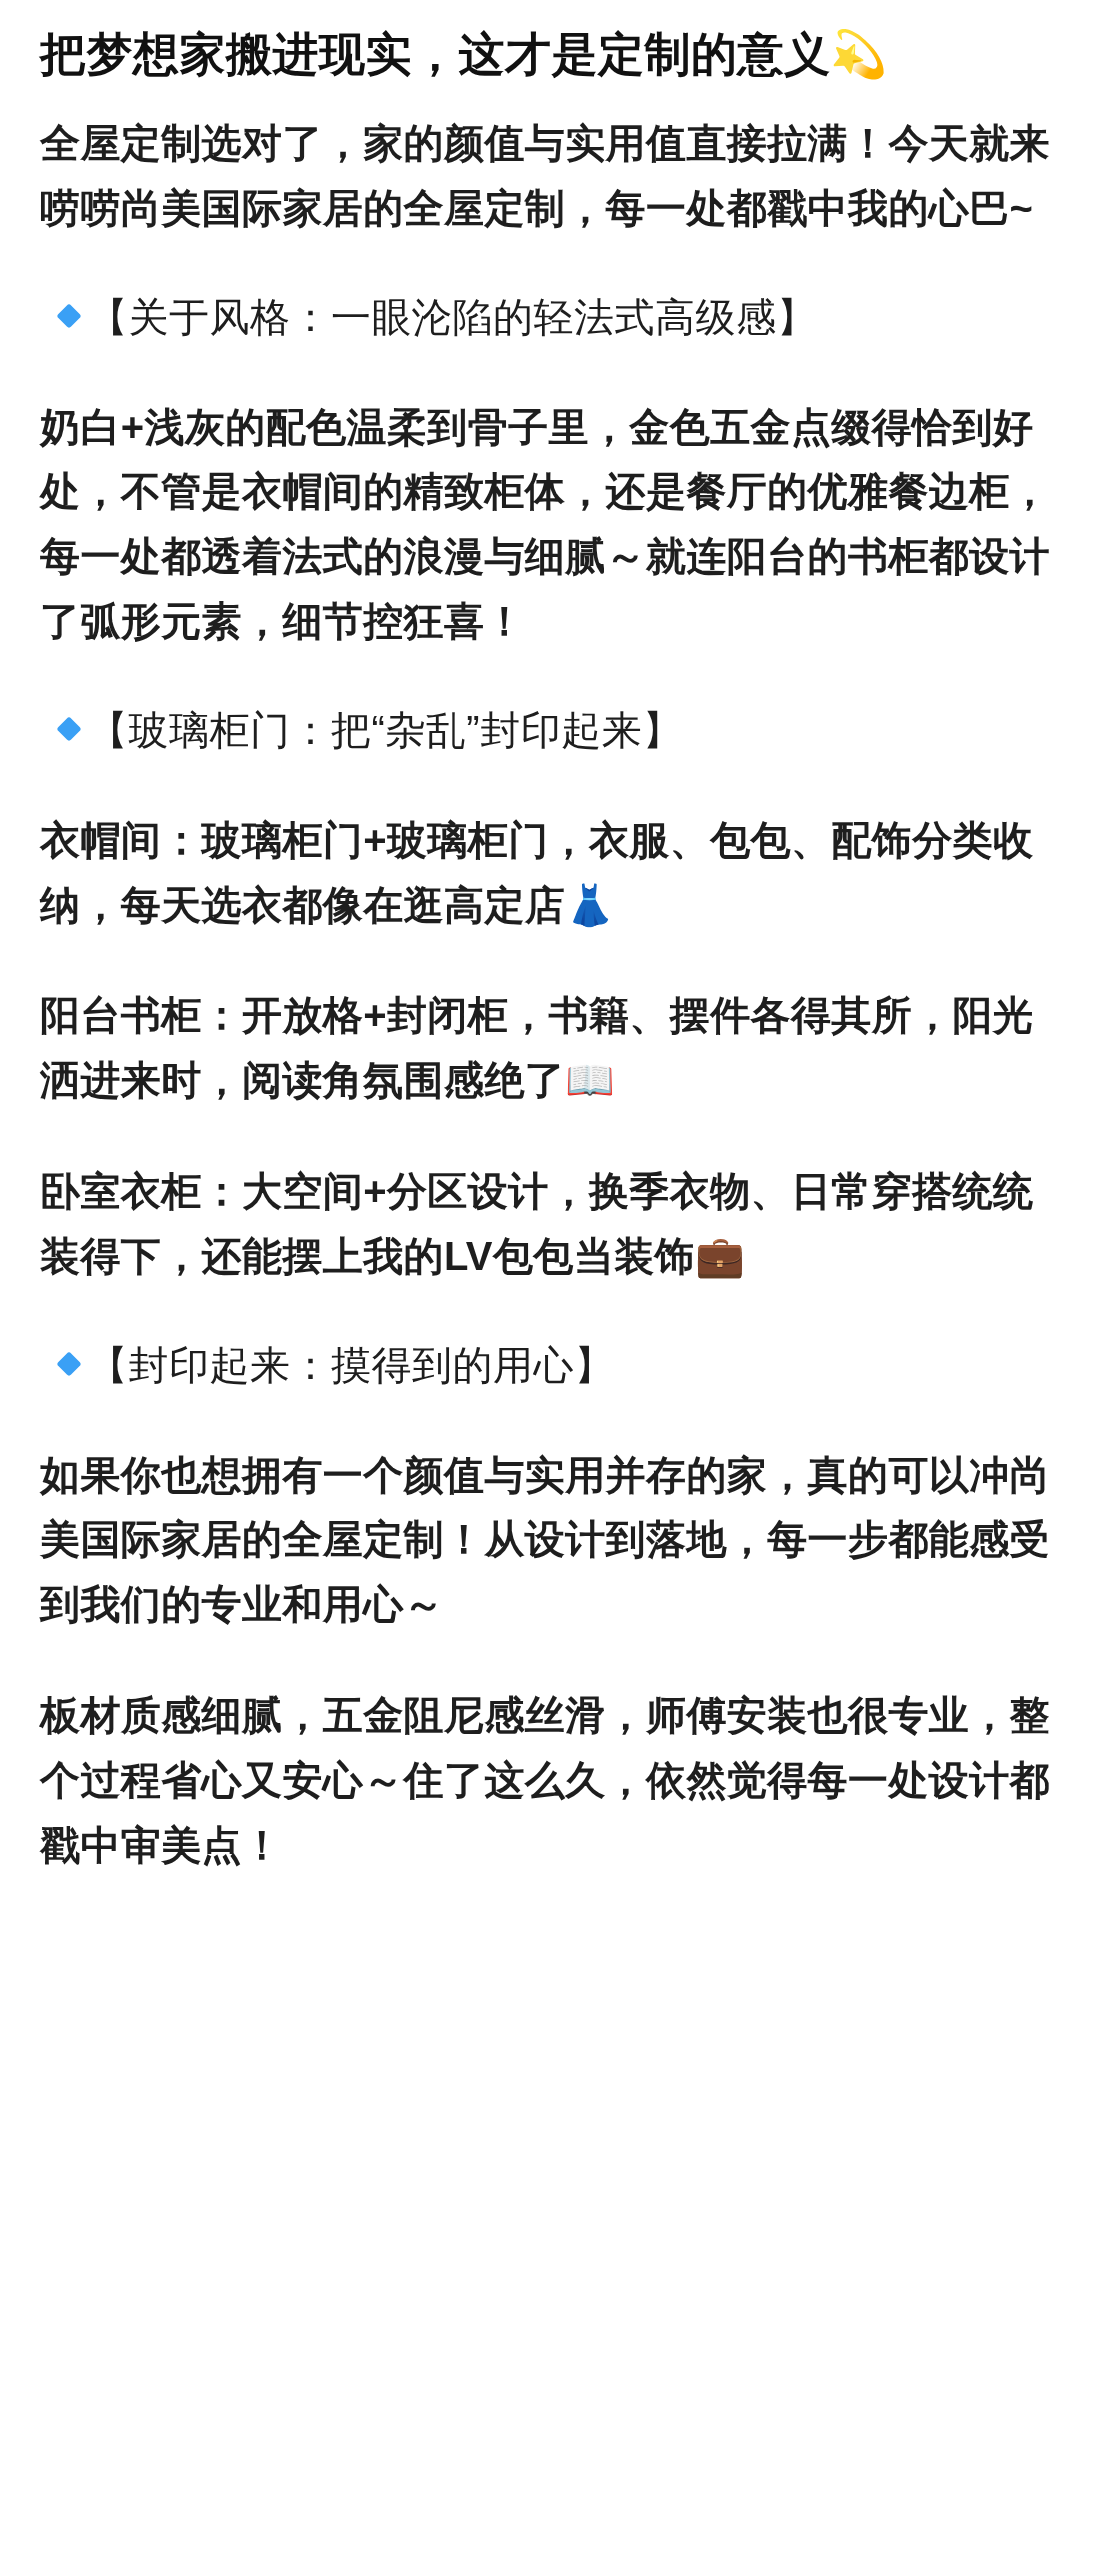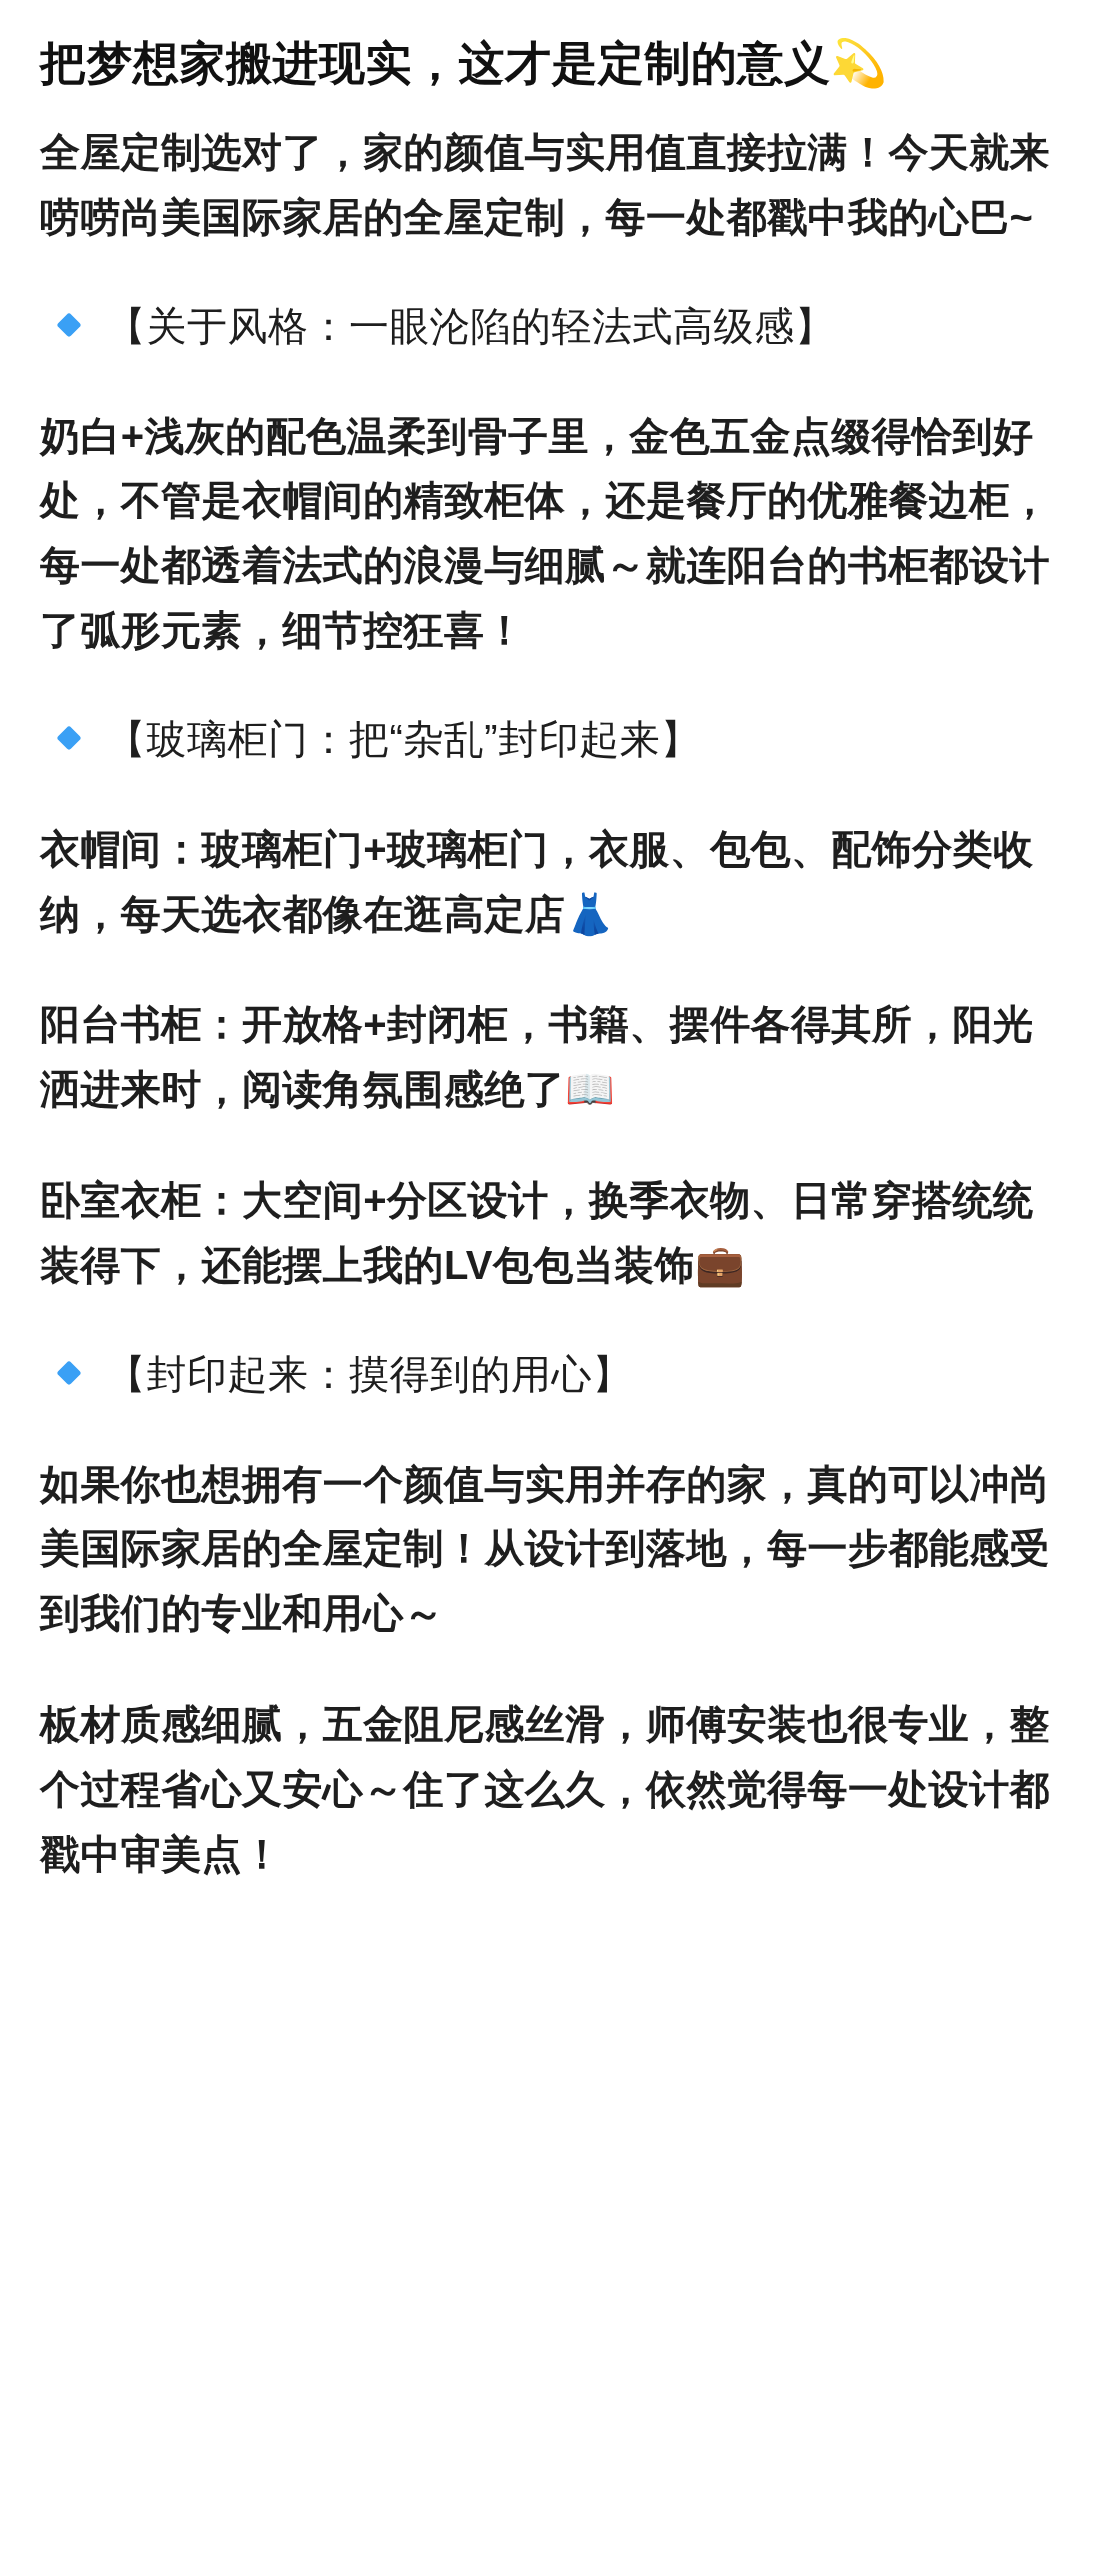--- a/index.html
+++ b/index.html
@@ -11,21 +11,21 @@
     width: 1109px;
     min-height: 2576px;
     font-family: "Liberation Sans", "DejaVu Sans", sans-serif;
     color: #1a1a1a;
     -webkit-font-smoothing: antialiased;
   }
   .page {
     width: 1109px;
     min-height: 2576px;
     box-sizing: border-box;
-    padding: 32px 40px 40px 40px;
+    padding: 23px 40px 40px 40px;
     background: #ffffff;
   }
   .title {
     font-size: 46px;
     font-weight: 700;
     line-height: 1.35;
     letter-spacing: 0.5px;
     color: #111111;
     margin: 0 0 26px 0;
   }
@@ -33,21 +33,21 @@
     font-size: 40px;
     line-height: 1.62;
     letter-spacing: 0.4px;
     color: #1e1e1e;
     margin: 0 0 46px 0;
     font-weight: 700;
   }
   .section-head {
     display: flex;
     align-items: flex-start;
-    gap: 28px;
+    gap: 10px;
     margin: 0 0 48px 0;
     padding-left: 20px;
   }
   .bullet {
     flex: 0 0 auto;
     width: 18px;
     height: 18px;
     margin-top: 20px;
     background: #3aa0f5;
     transform: rotate(45deg);

